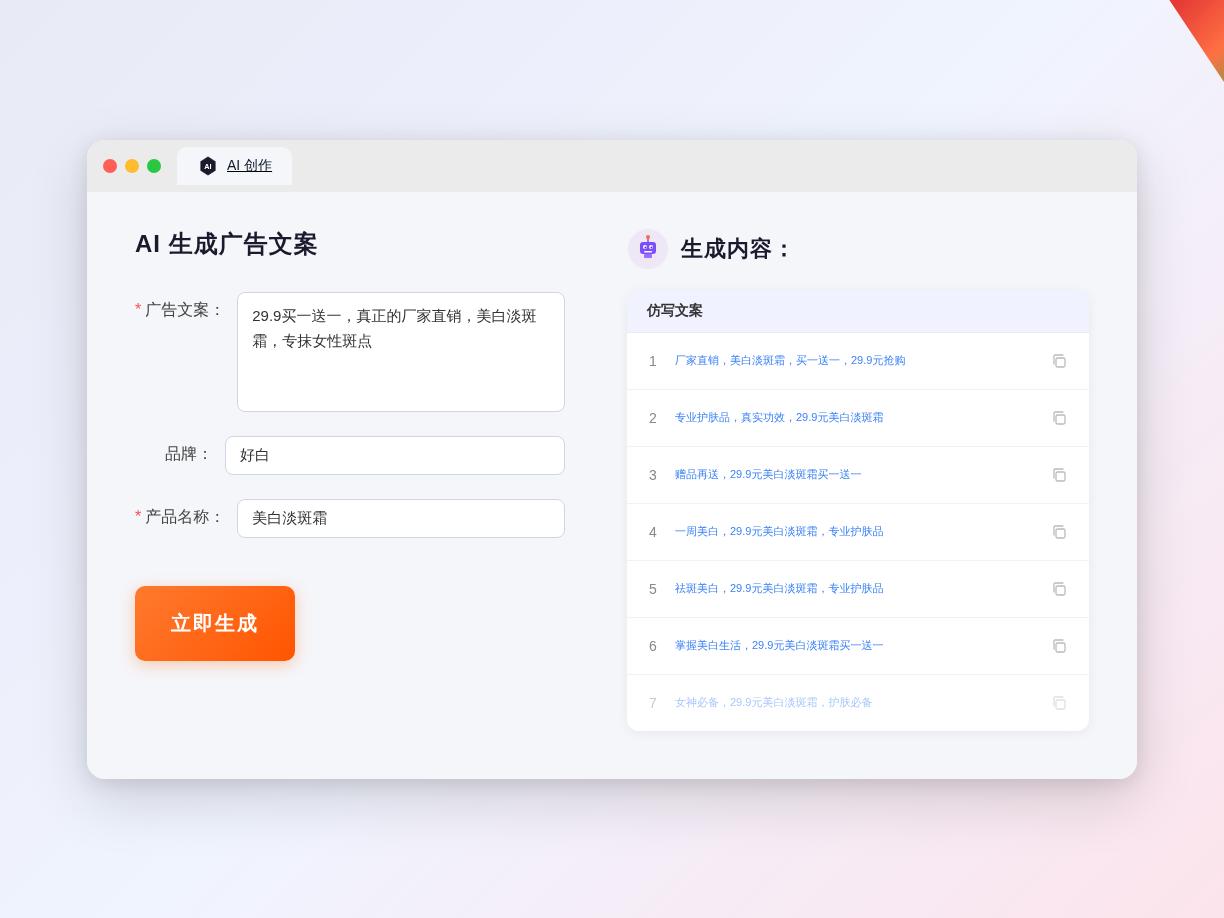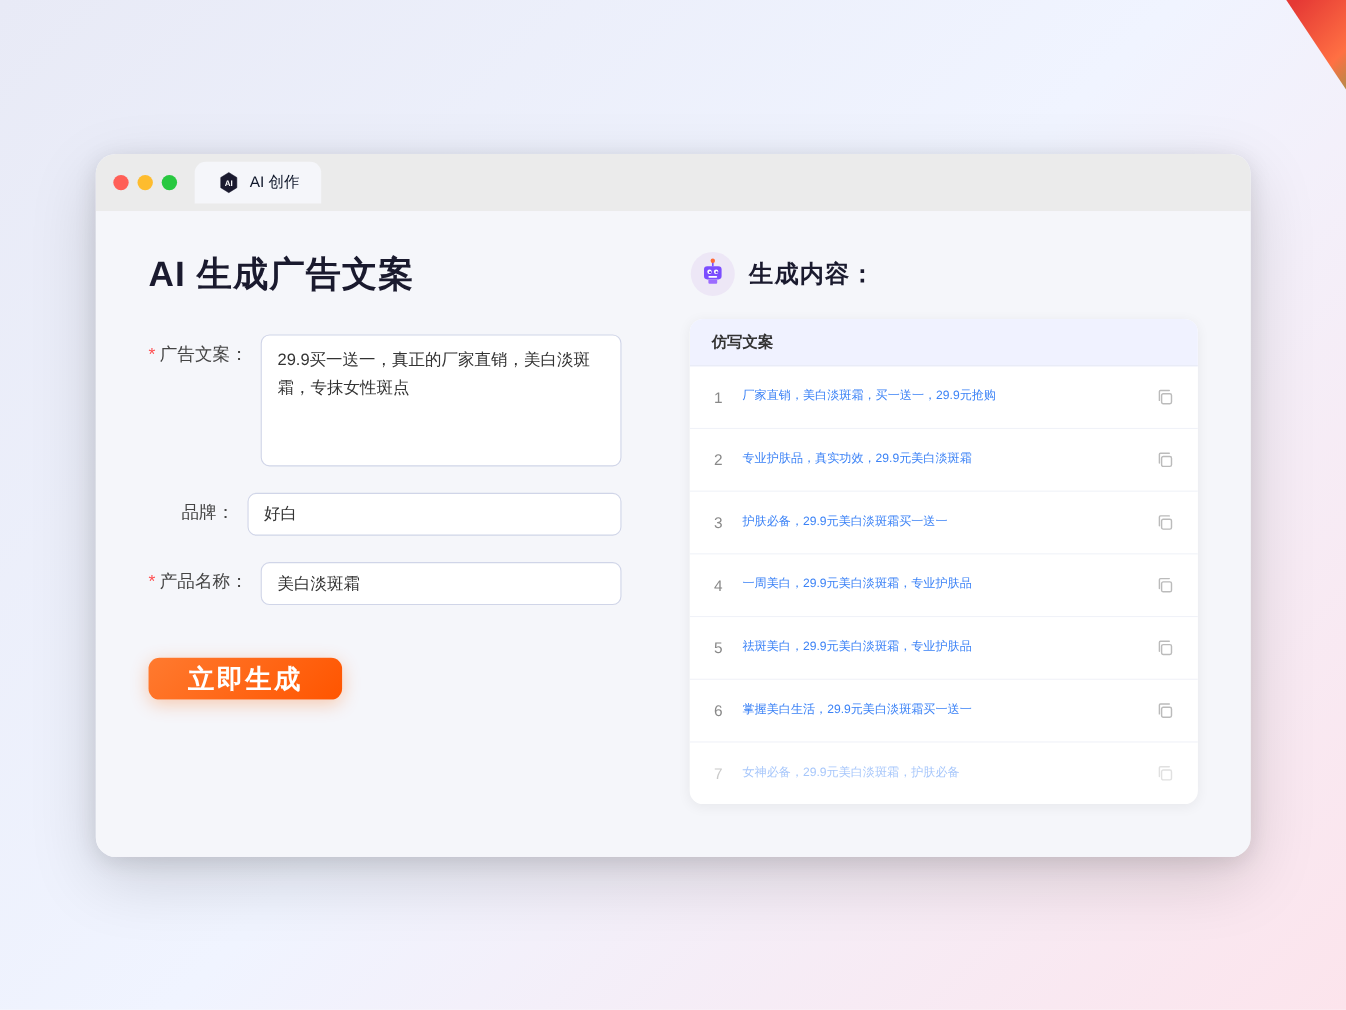--- a/index.html
+++ b/index.html
@@ -75,20 +75,21 @@
 
     
     .tab {
       background: #f5f6fa;
       border-radius: 10px 10px 0 0;
       padding: 8px 20px;
       display: flex;
       align-items: center;
       gap: 8px;
       height: 38px;
+      text-decoration: underline;
     }
 
     .tab-icon {
       width: 22px;
       height: 22px;
     }
 
     .tab-label {
       font-size: 14px;
       color: #0f172a;
@@ -102,21 +103,21 @@
       display: flex;
       gap: 48px;
     }
 
     
     .left-panel {
       flex: 0 0 430px;
     }
 
     .page-title {
-      font-size: 32px;
+      font-size: 24px;
       font-weight: 700;
       color: #1a1a2e;
       margin-bottom: 32px;
       letter-spacing: 1px;
     }
 
     .form-group {
       display: flex;
       align-items: flex-start;
       margin-bottom: 24px;
@@ -153,22 +154,22 @@
       height: 120px;
       line-height: 1.7;
     }
 
     .generate-btn {
       margin-top: 24px;
       background: linear-gradient(135deg, #ff7a2f, #ff5500);
       color: #fff;
       border: none;
       border-radius: 10px;
-      padding: 3px 36px;
-      font-size: 24px;
+      padding: 24px 36px;
+      font-size: 20px;
       font-weight: 600;
       cursor: pointer;
       letter-spacing: 2px;
       box-shadow: 0 4px 16px rgba(255,100,0,0.3);
       font-family: Liberation Sans, sans-serif;
     }
 
     
     .right-panel {
       flex: 1;
@@ -351,21 +352,21 @@
               <span class="row-text">专业护肤品，真实功效，29.9元美白淡斑霜</span>
               <div class="copy-btn">
                 <svg width="16" height="16" viewBox="0 0 16 16" fill="none">
       <rect x="5" y="5" width="9" height="9" rx="1.5" stroke="#bbb" stroke-width="1.3" fill="none"></rect>
       <path d="M3 11V3a1 1 0 0 1 1-1h8" stroke="#bbb" stroke-width="1.3" stroke-linecap="round"></path>
     </svg>
               </div>
             </div>
             <div class="result-row">
               <span class="row-number">3</span>
-              <span class="row-text">护肤必备，29.9元美白淡斑霜买一送一</span>
+              <span class="row-text">赠品再送，29.9元美白淡斑霜买一送一</span>
               <div class="copy-btn">
                 <svg width="16" height="16" viewBox="0 0 16 16" fill="none">
       <rect x="5" y="5" width="9" height="9" rx="1.5" stroke="#bbb" stroke-width="1.3" fill="none"></rect>
       <path d="M3 11V3a1 1 0 0 1 1-1h8" stroke="#bbb" stroke-width="1.3" stroke-linecap="round"></path>
     </svg>
               </div>
             </div>
             <div class="result-row">
               <span class="row-number">4</span>
               <span class="row-text">一周美白，29.9元美白淡斑霜，专业护肤品</span>

